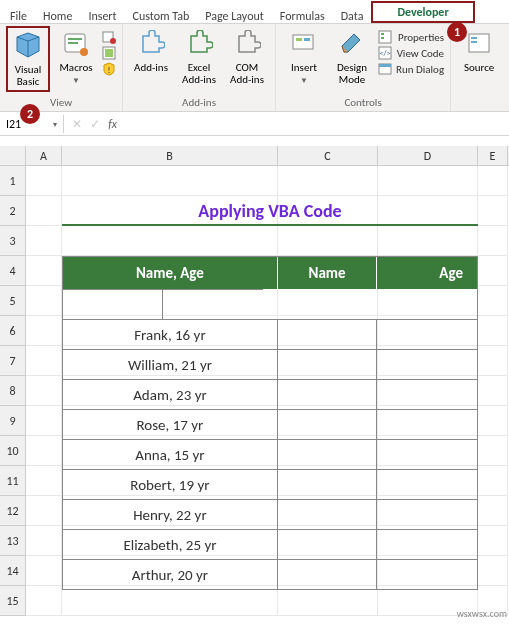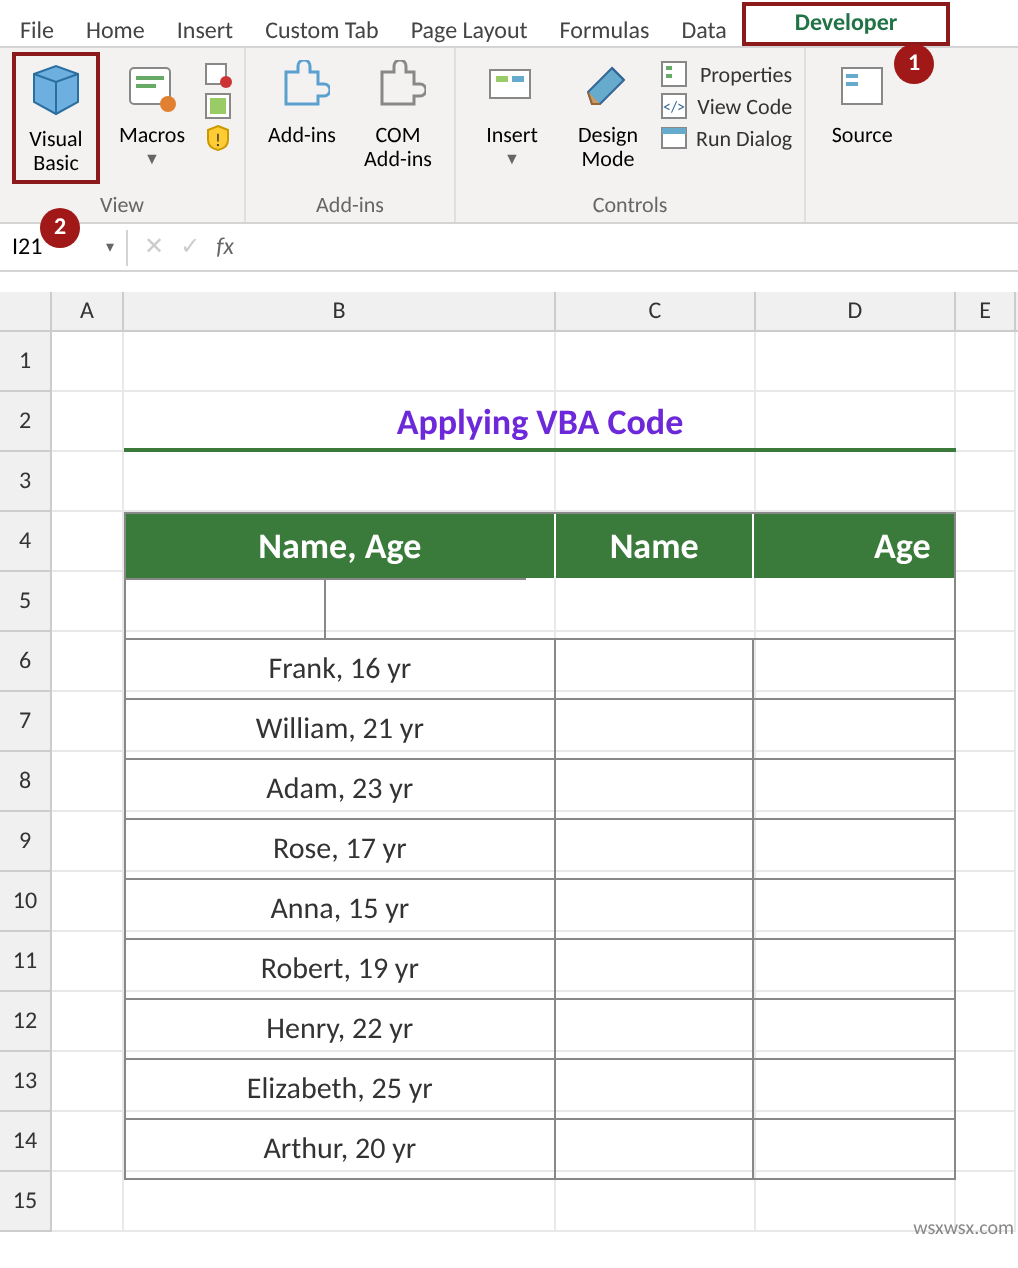--- a/index.html
+++ b/index.html
@@ -42,21 +42,21 @@
     
     
     .gridbody { position: relative; }
     .gridrow { display: flex; height: 30px; }
     .rownum { width: 26px; border-right: 1px solid #ccc; border-bottom: 1px solid #ccc; background: #f0f0f0; text-align: center; font-size: 12px; color: #333; line-height: 30px; }
     .cell { border-right: 1px solid #e8e8e8; border-bottom: 1px solid #e8e8e8; line-height: 30px; padding: 0 4px; font-size: 14px; overflow: hidden; }
     
     
     .sheet-title { position: absolute; top: 30px; left: 62px; width: 416px; height: 30px; text-align: center; font-size: 18px; font-weight: 600; color: #6d28d9; border-bottom: 2px solid #3a7a3a; font-family: Calibri, sans-serif; line-height: 30px; }
     .table { position: absolute; top: 90px; left: 62px; width: 416px; border: 1px solid #888; font-family: Calibri, sans-serif;}
-    .thead { display: flex; background: #3a7a3a; color: #fff; font-weight: 600; font-size: 18px; height: 32px; text-align: center; }
+    .thead { display: flex; background: #3a7a3a; color: #fff; font-weight: 600; font-size: 15px; height: 32px; text-align: center; }
     .th { border-right: 1px solid #fff; display: flex; align-items: center; justify-content: center; }
     .th:last-child { border-right: none; }
     .th1 { width: 216px; } .th2 { width: 100px; } .th3 { width: 100px; padding-left: 48px; }
     .trow { display: flex; height: 30px; font-size: 15px; }
     .td { border-right: 1px solid #888; border-top: 1px solid #888; display: flex; align-items: center; justify-content: center; color: #333; }
     .td:last-child { border-right: none; }
     
     .watermark { position: absolute; right: 2px; bottom: 14px; font-size: 10px; color: #888; writing-mode: horizontal-tb; }
     
     svg { display: block; }
@@ -133,20 +133,28 @@
         <span class="icon-wrap">
             <svg width="28" height="28">
               <path d="M6 6 h6 v-3 a3 3 0 0 1 6 0 v3 h4 v6 h3 a3 3 0 0 1 0 6 h-3 v4 h-16 z" fill="none" stroke="#5aa0d0" stroke-width="1.5"></path>
             </svg>
           </span>
         <span>Add-ins</span>
       </div>
       <div class="big-btn">
         <span class="icon-wrap">
             <svg width="28" height="28">
+              <path d="M6 6 h6 v-3 a3 3 0 0 1 6 0 v3 h4 v6 h3 a3 3 0 0 1 0 6 h-3 v4 h-16 z" fill="none" stroke="#4a9050" stroke-width="1.5"></path>
+            </svg>
+          </span>
+        <span>Excel Add-ins</span>
+      </div>
+      <div class="big-btn">
+        <span class="icon-wrap">
+            <svg width="28" height="28">
               <path d="M6 6 h6 v-3 a3 3 0 0 1 6 0 v3 h4 v6 h3 a3 3 0 0 1 0 6 h-3 v4 h-16 z" fill="none" stroke="#888" stroke-width="1.5"></path>
             </svg>
           </span>
         <span>COM Add-ins</span>
       </div>
     </div>
     <div class="group-label">Add-ins</div>
   </div>
 
   <div class="group">

